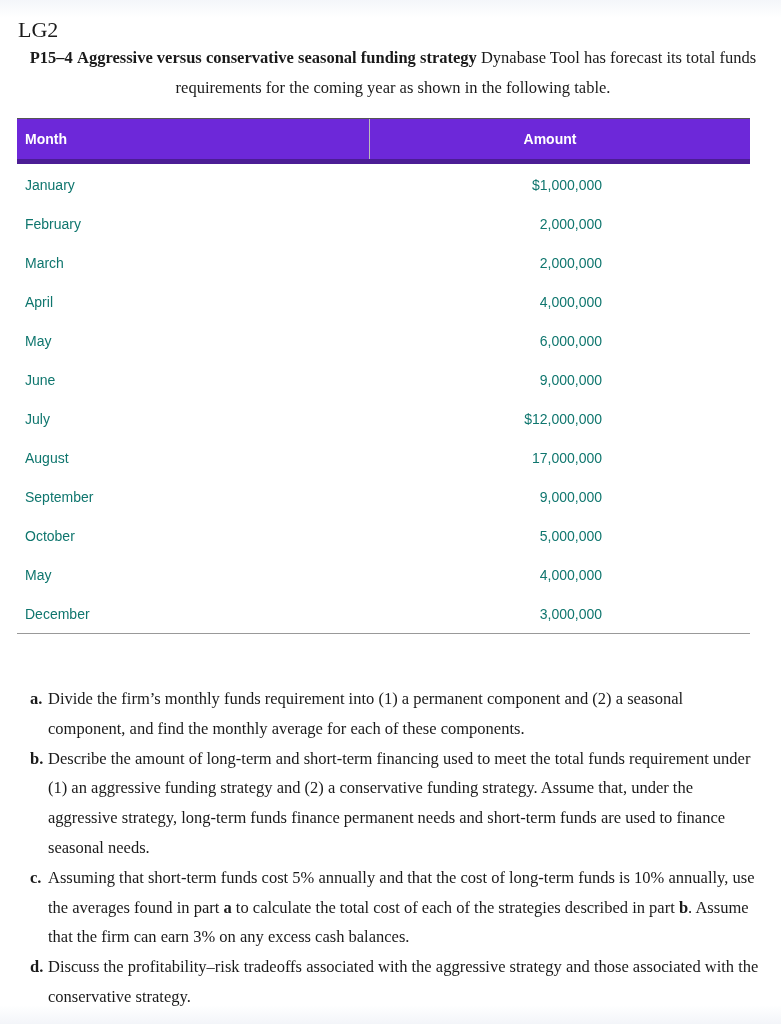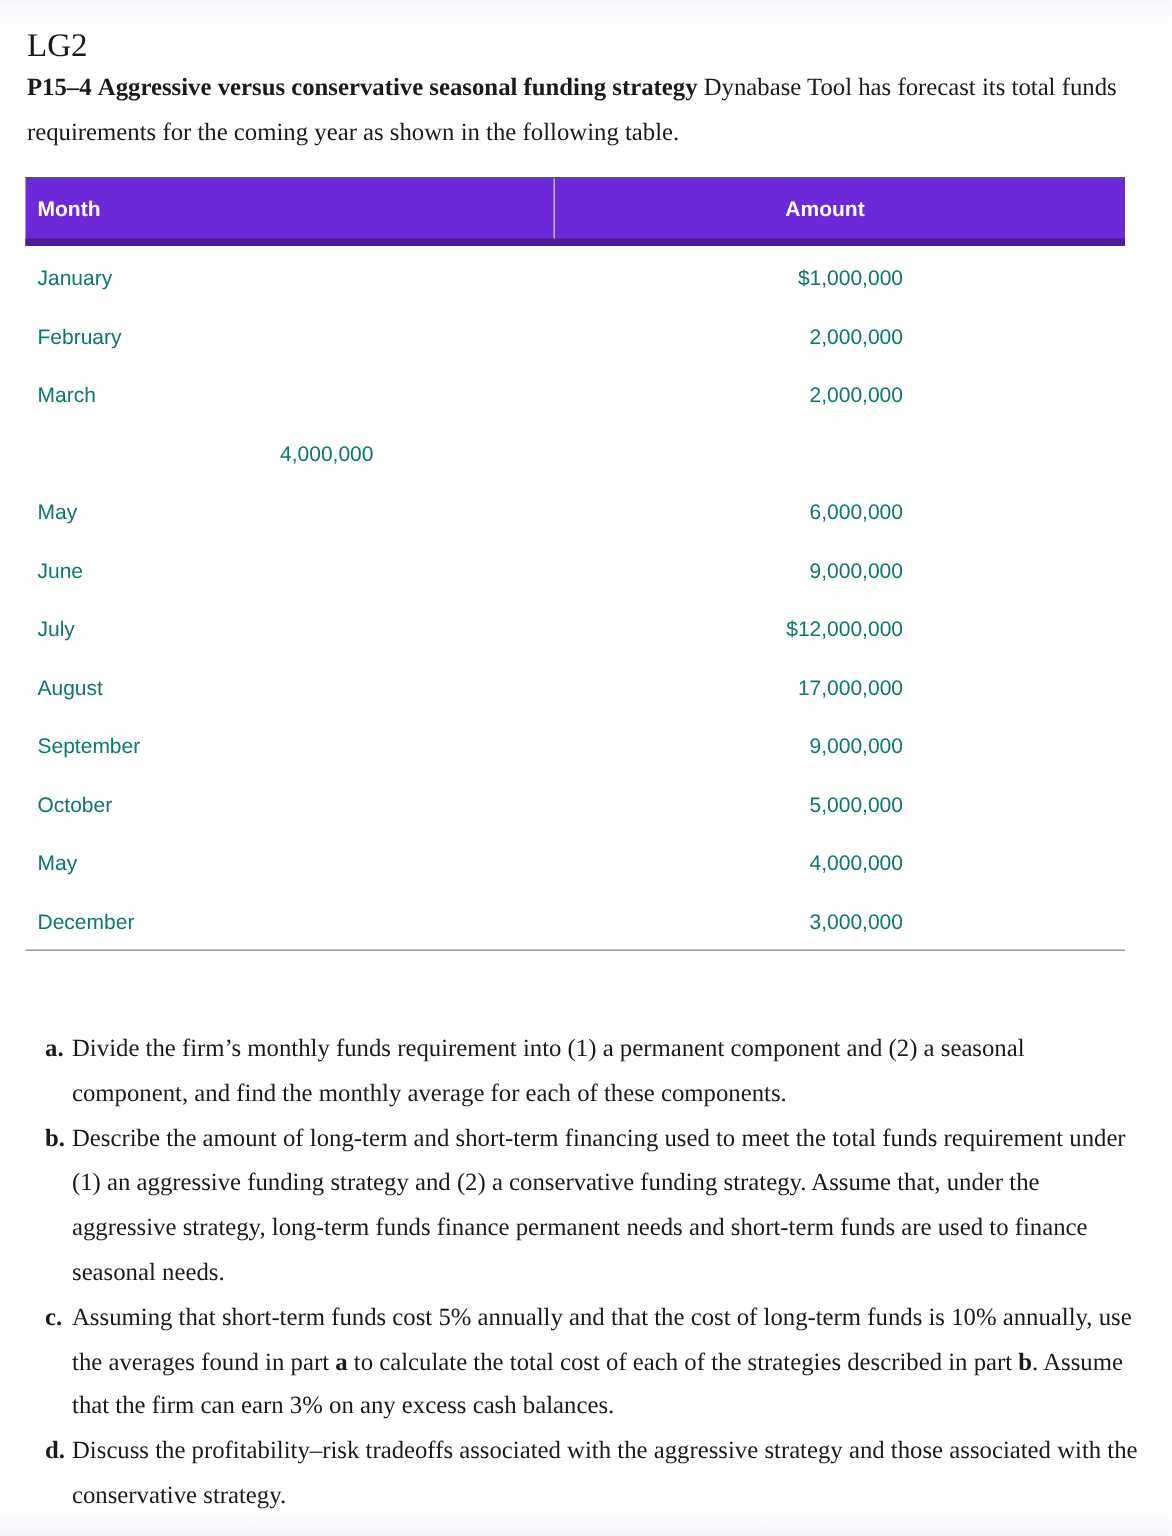--- a/index.html
+++ b/index.html
@@ -6,21 +6,21 @@
   body {
     width: 781px; height: 1024px; overflow: hidden;
     background: linear-gradient(to bottom, #f4f6fa 0px, #ffffff 18px, #ffffff 1005px, #f3f5f9 1024px);
     color: #1a1a1a;
     position: relative;
   }
   .serif { font-family: "Liberation Serif", "DejaVu Serif", serif; }
   .sans { font-family: "Liberation Sans", "DejaVu Sans", sans-serif; }
 
   .lg { position: absolute; left: 18px; top: 17px; font-size: 22px; }
-  .intro { position: absolute; left: 18px; top: 43px; width: 750px; font-size: 16.5px; line-height: 30px; }
+  .intro { position: absolute; left: 18px; top: 43px; width: 750px; font-size: 16.5px; line-height: 30px; text-align: center; }
   .intro b { font-weight: bold; }
 
   .table-wrap { position: absolute; left: 17px; top: 118px; width: 733px; }
   .thead { display: flex; height: 40px; background: #6d28d9; border-top: 1px solid #555; border-bottom: 5px solid #4c1d95; }
   .th { color: #fff; font-weight: bold; font-size: 14px; display: flex; align-items: center; box-sizing: border-box; }
   .th.month { width: 353px; padding-left: 8px; border-right: 1px solid #bbb; }
   .th.amount { flex: 1; justify-content: center; padding-right: 20px; }
   .row { display: flex; height: 39px; align-items: center; font-size: 14px; color: #0f766e; }
   .row:first-of-type { }
   .td.month { width: 353px; padding-left: 8px; box-sizing: border-box; }
@@ -56,20 +56,21 @@
       </div>
     <div class="row">
         <div class="td month">February</div>
         <div class="td amount">2,000,000</div>
       </div>
     <div class="row">
         <div class="td month">March</div>
         <div class="td amount">2,000,000</div>
       </div>
     <div class="row">
+        <div class="td month">April</div>
         <div class="td amount">4,000,000</div>
       </div>
     <div class="row">
         <div class="td month">May</div>
         <div class="td amount">6,000,000</div>
       </div>
     <div class="row">
         <div class="td month">June</div>
         <div class="td amount">9,000,000</div>
       </div>

